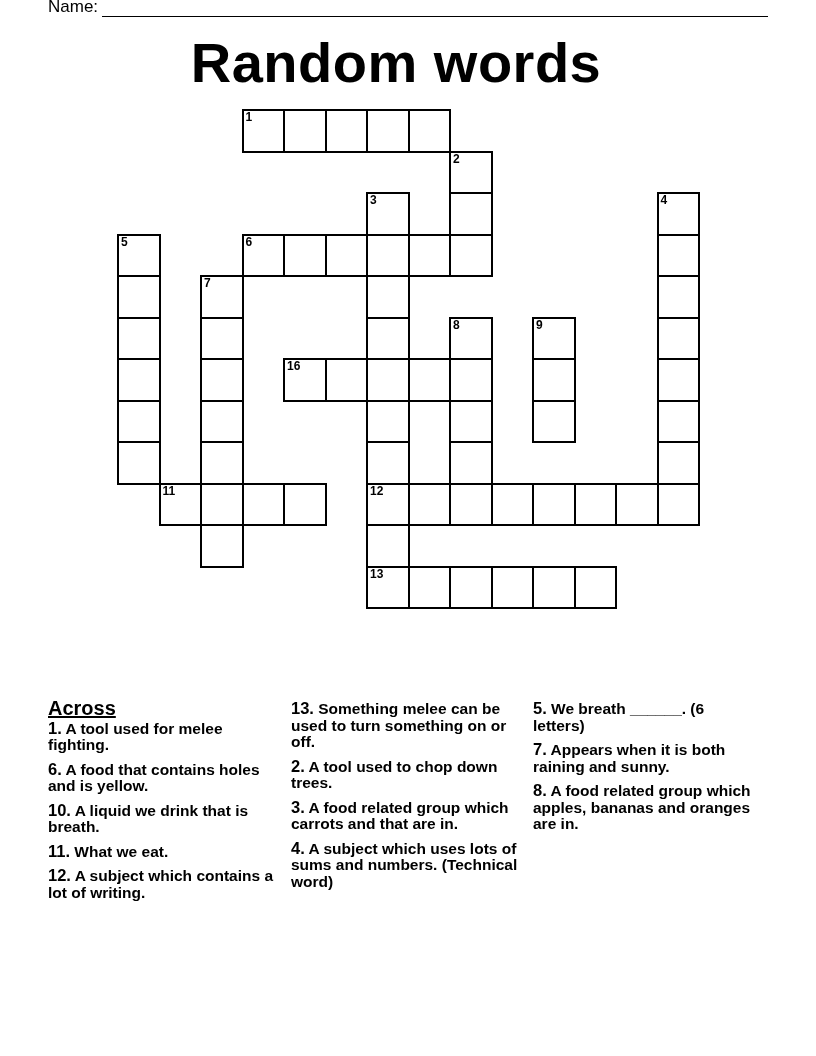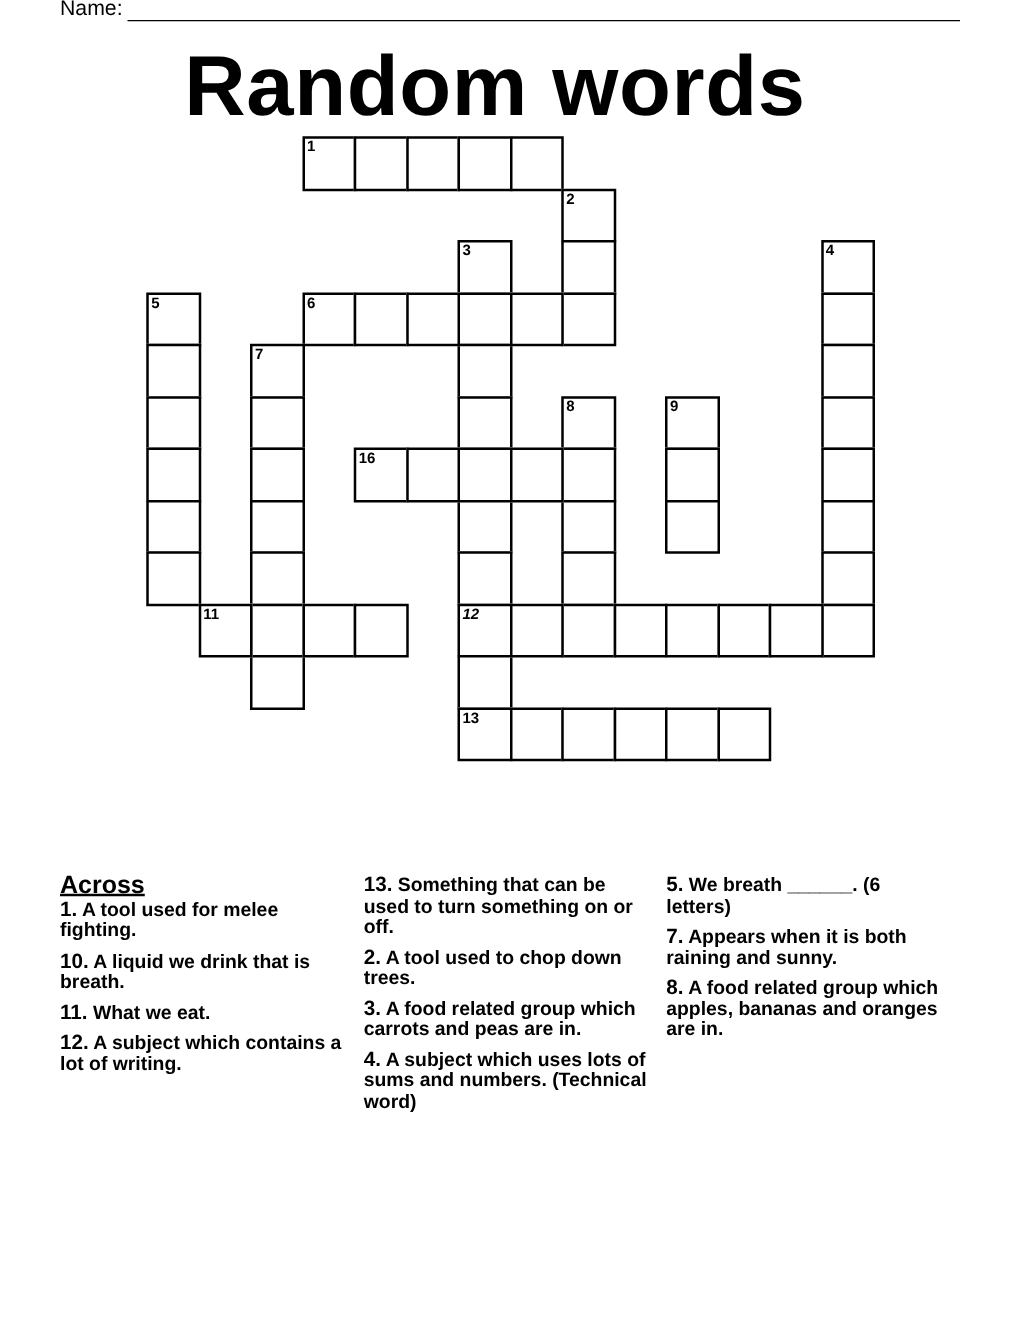--- a/index.html
+++ b/index.html
@@ -1,19 +1,19 @@
 <!DOCTYPE html>
 <html><head>
 <meta charset="utf-8">
 <style>
   html, body { margin:0; padding:0; background:#ffffff; }
   body { width:816px; height:1056px; position:relative; overflow:hidden; font-family:"Liberation Sans", sans-serif; color:#000; }
   .name-row { position:absolute; left:48px; top:-3px; font-size:17px; white-space:nowrap; }
   .name-line { display:inline-block; width:666px; border-bottom:1px solid #000; height:16px; vertical-align:bottom; margin-left:4px; }
-  .title { position:absolute; left:0; width:792px; top:30px; text-align:center; font-size:68px; font-weight:bold; letter-spacing:0.5px; }
+  .title { position:absolute; left:0; width:792px; top:30px; text-align:center; font-size:56px; font-weight:bold; letter-spacing:0.5px; }
   .grid { position:absolute; left:0; top:0; width:816px; height:650px; }
   .cell { position:absolute; width:41.5px; height:41.5px; box-sizing:border-box; border:2px solid #000; margin-left:-1px; margin-top:-1px; background:#fff; }
   .cell .num { position:absolute; left:2px; top:0px; font-size:12px; font-weight:bold; line-height:13px; }
   .clues { position:absolute; top:700px; font-weight:bold; font-size:15.5px; line-height:16.5px; }
   .col { position:absolute; top:0; }
   .heading { text-decoration:underline; font-size:20px; margin-bottom:3px; }
   .clue { margin-bottom:7px; }
   .clue .cn { font-size:16.5px; }
 </style>
 </head>
@@ -40,21 +40,21 @@
     <div class="cell" style="left: 450px; top: 234.5px; width: 43.5px; height: 43.5px;"></div>
     <div class="cell" style="left: 367px; top: 193px; width: 43.5px; height: 43.5px;">
       <span class="num">3</span>
     </div>
     <div class="cell" style="left: 367px; top: 234.5px; width: 43.5px; height: 43.5px;"></div>
     <div class="cell" style="left: 367px; top: 276px; width: 43.5px; height: 43.5px;"></div>
     <div class="cell" style="left: 367px; top: 317.5px; width: 43.5px; height: 43.5px;"></div>
     <div class="cell" style="left: 367px; top: 359px; width: 43.5px; height: 43.5px;"></div>
     <div class="cell" style="left: 367px; top: 400.5px; width: 43.5px; height: 43.5px;"></div>
     <div class="cell" style="left: 367px; top: 442px; width: 43.5px; height: 43.5px;"></div>
-    <div class="cell" style="left: 367px; top: 483.5px; width: 43.5px; height: 43.5px; font-style: italic;">
+    <div class="cell" style="left: 367px; top: 483.5px; width: 43.5px; height: 43.5px;">
       <span class="num">12</span>
     </div>
     <div class="cell" style="left: 367px; top: 525px; width: 43.5px; height: 43.5px;"></div>
     <div class="cell" style="left: 367px; top: 566.5px; width: 43.5px; height: 43.5px;">
       <span class="num">13</span>
     </div>
     <div class="cell" style="left: 657.5px; top: 193px; width: 43.5px; height: 43.5px;">
       <span class="num">4</span>
     </div>
     <div class="cell" style="left: 657.5px; top: 234.5px; width: 43.5px; height: 43.5px;"></div>
@@ -118,28 +118,29 @@
     <div class="cell" style="left: 450px; top: 566.5px; width: 43.5px; height: 43.5px;"></div>
     <div class="cell" style="left: 491.5px; top: 566.5px; width: 43.5px; height: 43.5px;"></div>
     <div class="cell" style="left: 533px; top: 566.5px; width: 43.5px; height: 43.5px;"></div>
     <div class="cell" style="left: 574.5px; top: 566.5px; width: 43.5px; height: 43.5px;"></div>
   </div>
 
 <div class="clues">
   <div class="col" style="left:48px; width:235px;">
     <div class="heading">Across</div>
     <div class="clue"><span class="cn">1.</span> <span>A tool used for melee fighting.</span></div>
+    <div class="clue"><span class="cn">6.</span> <span>A food that contains holes and is yellow.</span></div>
     <div class="clue"><span class="cn">10.</span> <span>A liquid we drink that is breath.</span></div>
     <div class="clue"><span class="cn">11.</span> <span>What we eat.</span></div>
     <div class="clue"><span class="cn">12.</span> <span>A subject which contains a lot of writing.</span></div>
   </div>
   <div class="col" style="left:291px; width:232px;">
-    <div class="clue"><span class="cn">13.</span> <span>Something that can be used to turn something on or off.</span></div>
+    <div class="clue"><span class="cn">13.</span> <span>Something melee can be used to turn something on or off.</span></div>
     <div class="clue"><span class="cn">2.</span> <span>A tool used to chop down trees.</span></div>
-    <div class="clue"><span class="cn">3.</span> <span>A food related group which carrots and peas are in.</span></div>
+    <div class="clue"><span class="cn">3.</span> <span>A food related group which carrots and that are in.</span></div>
     <div class="clue"><span class="cn">4.</span> <span>A subject which uses lots of sums and numbers. (Technical word)</span></div>
   </div>
   <div class="col" style="left:533px; width:225px;">
     <div class="clue"><span class="cn">5.</span> <span>We breath ______. (6 letters)</span></div>
     <div class="clue"><span class="cn">7.</span> <span>Appears when it is both raining and sunny.</span></div>
     <div class="clue"><span class="cn">8.</span> <span>A food related group which apples, bananas and oranges are in.</span></div>
   </div>
 </div>
 
 </body></html>

